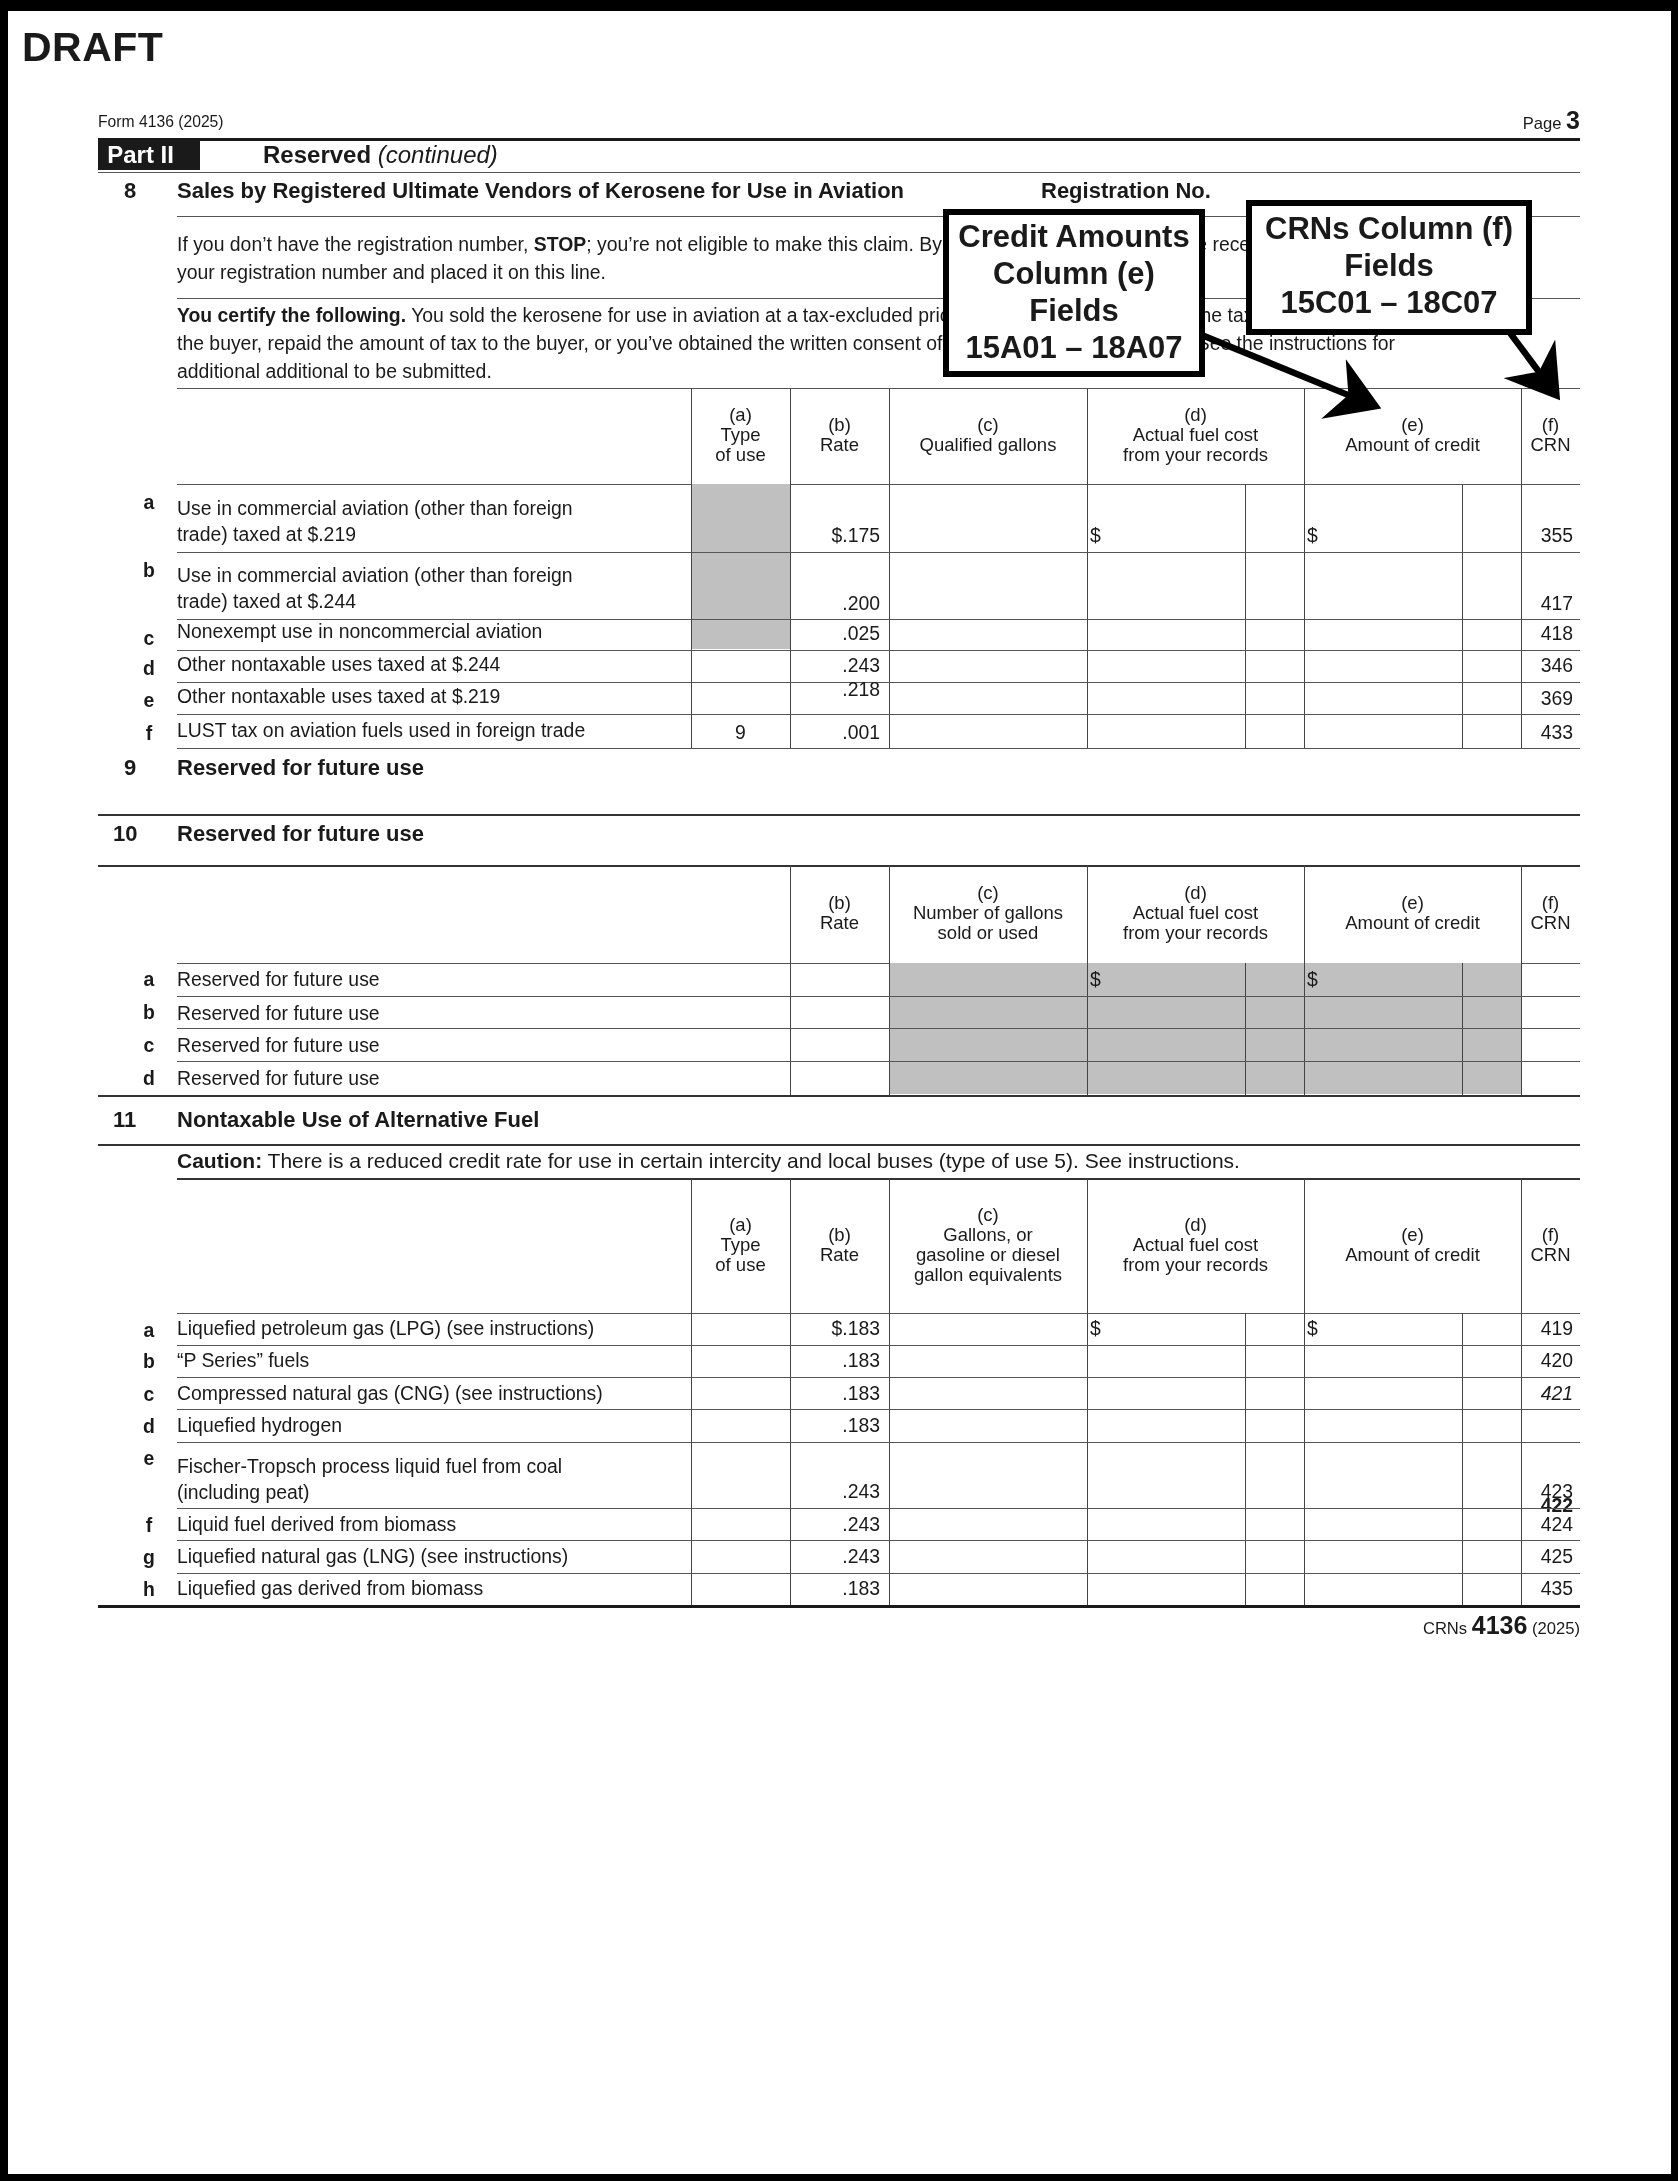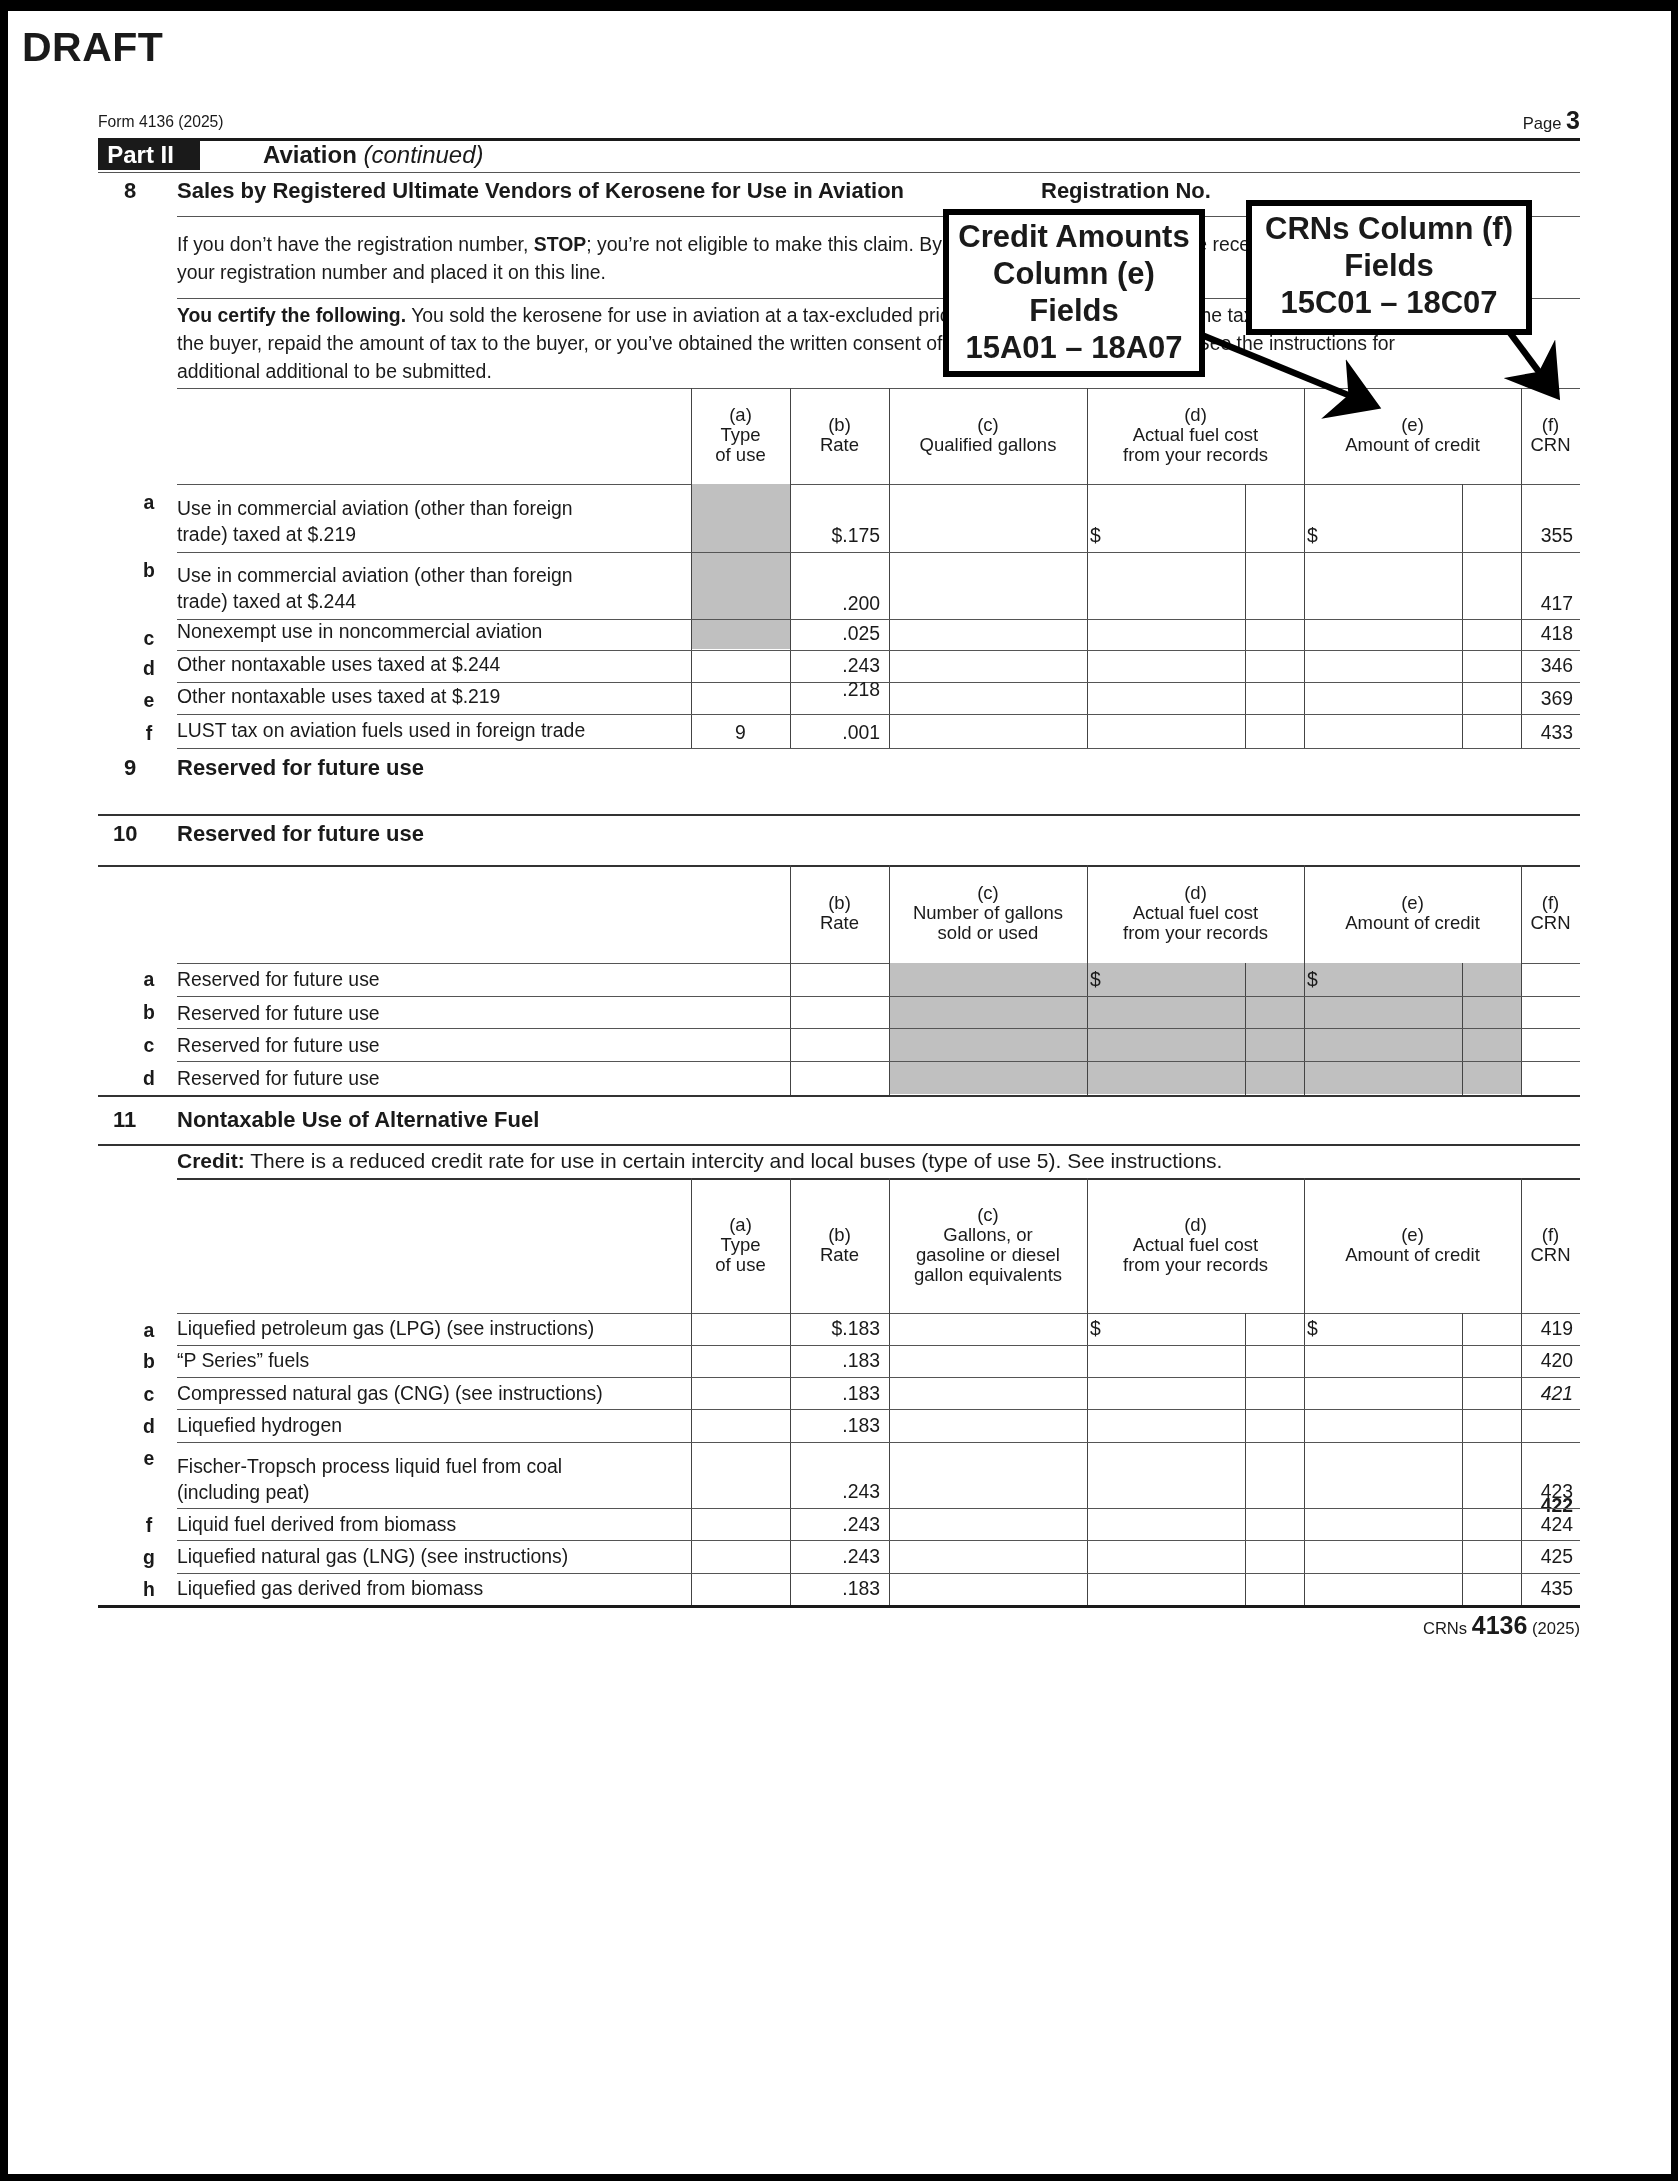--- a/index.html
+++ b/index.html
@@ -41,21 +41,21 @@
 
 <div class="abs small" style="left:98px;top:113px;">Form 4136 (2025)</div>
 <div class="abs" style="right:99px;top:106px;font-size:16.6px;">
   <span>Page</span>
   <b style="font-size:25px;">3</b>
 </div>
 <div class="hline hthick" style="left:98px;width:1482px;top:138px;"></div>
 
 <div class="abs part-label">Part II</div>
 <div class="abs part-title">
-  <span>Aviation</span>
+  <span>Reserved</span>
   <i>(continued)</i>
 </div>
 <div class="hline" style="left:98px;width:1482px;top:172px;"></div>
 
 <div class="abs linenum" style="left:124px;top:178px;">8</div>
 <div class="abs linetitle" style="left:177px;top:178px;">Sales by Registered Ultimate Vendors of Kerosene for Use in Aviation</div>
 <div class="abs linetitle" style="left:1041px;top:178px;">Registration No.</div>
 <input class="abs" style="left: 1241px; top: 175px; width: 332px; height: 35px; border: none; background: transparent; font-size: 19.4px;" value="">
 <div class="hline" style="left:177px;width:1403px;top:216px;"></div>
 
@@ -254,21 +254,21 @@
     <div class="rowlet" style="left:135px;top:1067px;">d</div>
     <div class="rowdesc" style="left:177px;top:1065px;">Reserved for future use</div>
     <input style="position: absolute; left: 793px; top: 1064px; width: 92px; height: 27px; border: none; background: transparent; font-size: 18.5px; text-align: right;">
     <input style="position: absolute; left: 1524px; top: 1064px; width: 53px; height: 27px; border: none; background: transparent; font-size: 18.5px; text-align: right;">
   </div>
 
 <div class="abs linenum" style="left:113px;top:1107px;">11</div>
 <div class="abs linetitle" style="left:177px;top:1107px;">Nontaxable Use of Alternative Fuel</div>
 <div class="hline hmed" style="left:98px;width:1482px;top:1144px;"></div>
 <div class="abs body-text" style="left:177px;top:1147px;font-size:21px;">
-  <b>Credit:</b><span> There is a reduced credit rate for use in certain intercity and local buses (type of use 5). See instructions.</span>
+  <b>Caution:</b><span> There is a reduced credit rate for use in certain intercity and local buses (type of use 5). See instructions.</span>
 </div>
 <div id="t11">
     <div class="hline hmed" style="left:177px;width:1403px;top:1178px;"></div>
     <div class="hline" style="left:177px;width:1403px;top:1313px;"></div>
     <div class="vline" style="left:691px;top:1178px;height:427px;"></div>
     <div class="vline" style="left:790px;top:1178px;height:427px;"></div>
     <div class="vline" style="left:889px;top:1178px;height:427px;"></div>
     <div class="vline" style="left:1087px;top:1178px;height:427px;"></div>
     <div class="vline" style="left:1304px;top:1178px;height:427px;"></div>
     <div class="vline" style="left:1521px;top:1178px;height:427px;"></div>

